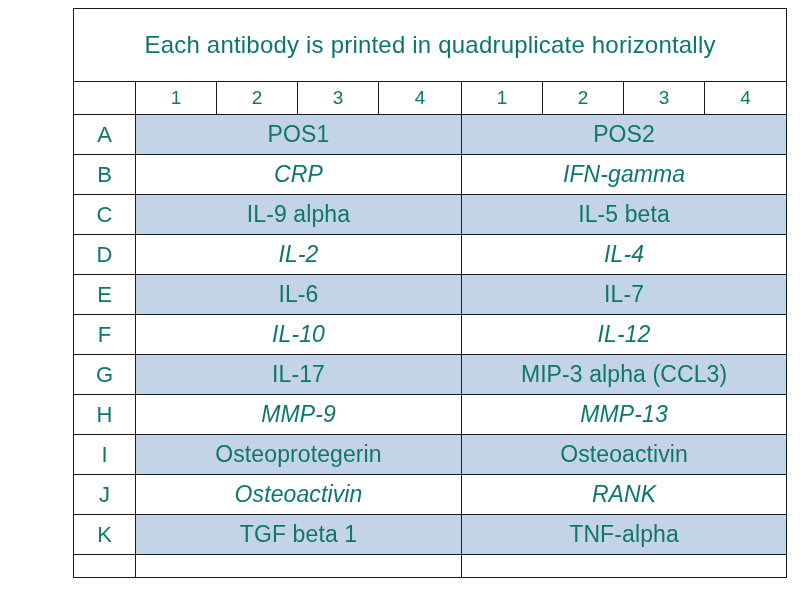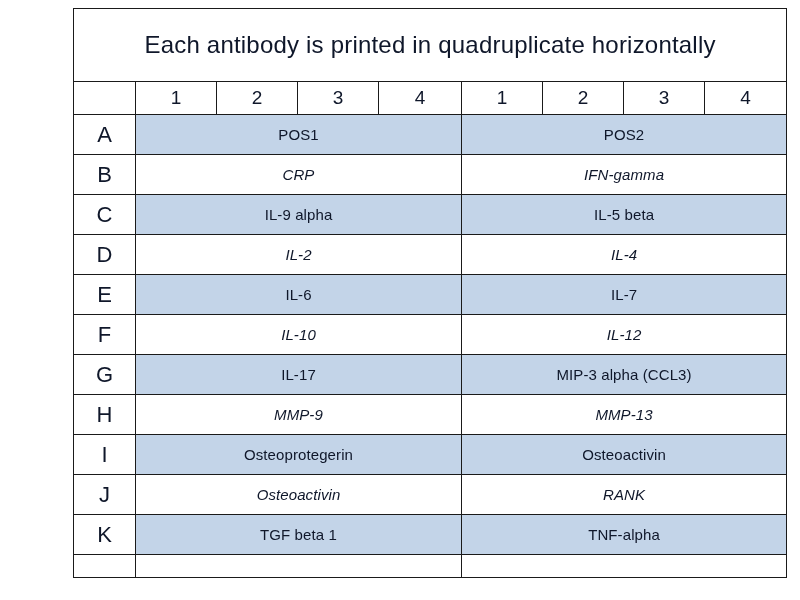--- a/index.html
+++ b/index.html
@@ -27,21 +27,21 @@
     table-layout: fixed;
     width: 713px;
     background: #ffffff;
   }
 
   table.array-map td {
     border: 1px solid #1a1a1a;
     padding: 0;
     text-align: center;
     vertical-align: middle;
-    color: #0f172a;
+    color: #0f766e;
     background: #ffffff;
     overflow: hidden;
     white-space: nowrap;
   }
 
   
   td.title-cell {
     height: 72px;
     font-size: 24px;
     color: #4e302e;
@@ -59,21 +59,21 @@
   
   td.rowlabel {
     width: 62px;
     font-size: 22px;
     background: #ffffff !important;
     font-weight: 400;
   }
 
   
   td.ab {
-    font-size: 15px;
+    font-size: 23px;
     letter-spacing: 0.1px;
   }
 
   tr.shaded td.ab {
     background: #c3d4e8;
   }
   tr.plain td.ab {
     background: #ffffff;
     font-style: italic;
   }

